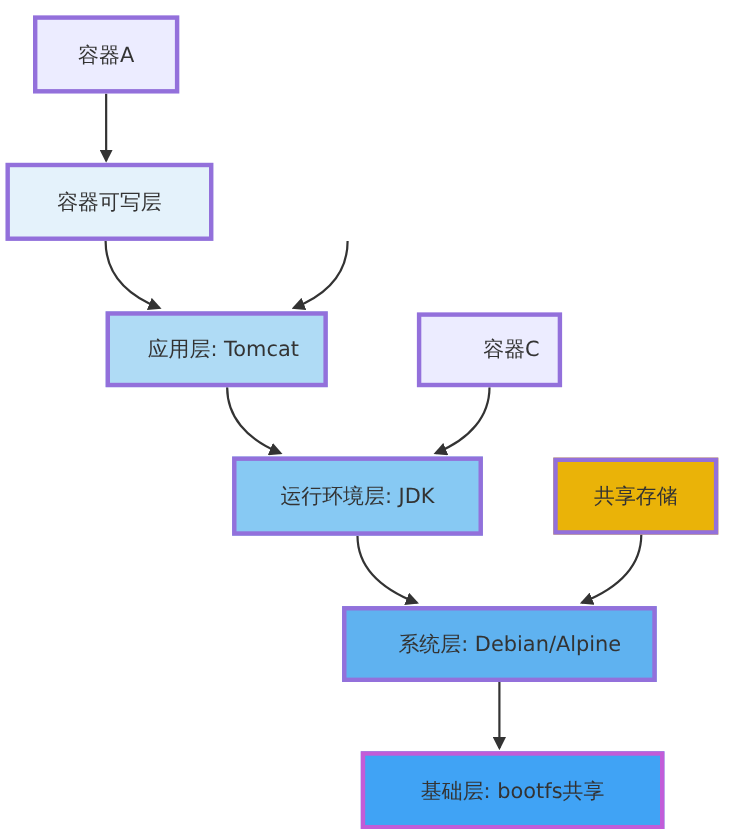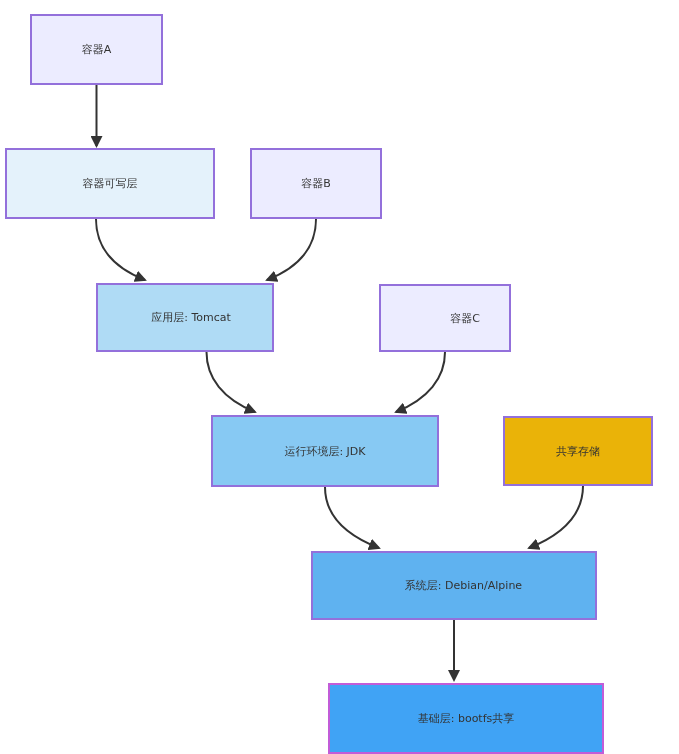--- a/index.html
+++ b/index.html
@@ -8,33 +8,33 @@
     background: #ffffff;
     font-family: "DejaVu Sans", "Liberation Sans", sans-serif;
     position: relative;
     overflow: hidden;
   }
   #diagram { position: relative; width: 679px; height: 754px; }
   svg.edges { position: absolute; left: 0; top: 0; width: 679px; height: 754px; }
   .edge { fill: none; stroke-width: 2px; }
   .node {
     position: absolute;
-    border: 2px solid #d946ef;
+    border: 4px solid #d946ef;
     display: flex;
     align-items: center;
     justify-content: center;
-    font-size: 11px;
+    font-size: 19px;
     box-sizing: border-box;
     white-space: nowrap;
   }
   
   .n-container-a   { left: 30px;  top: 14px;  width: 133px; height: 71px; }
-  .n-writable      { left: 5px;   top: 148px; width: 210px; height: 71px; }
+  .n-writable      { left: 5px;   top: 148px; width: 189px; height: 71px; }
   .n-container-b   { left: 250px; top: 148px; width: 132px; height: 71px; }
-  .n-app           { left: 96px;  top: 283px; width: 178px; height: 69px; padding-left: 12px; }
+  .n-app           { left: 96px;  top: 283px; width: 202px; height: 69px; padding-left: 12px; }
   .n-container-c   { left: 379px; top: 284px; width: 132px; height: 68px; }
   .n-runtime       { left: 211px; top: 415px; width: 228px; height: 72px; }
   .n-shared        { left: 503px; top: 416px; width: 150px; height: 70px; }
   .n-system        { left: 311px; top: 551px; width: 286px; height: 69px; }
   .n-base          { left: 328px; top: 683px; width: 276px; height: 71px; }
 </style>
 </head>
 <body>
 
 <div id="diagram">
@@ -56,23 +56,20 @@
   </svg>
 
   <div class="node n-container-a" style="background-color: rgb(236, 236, 255); border-color: rgb(147, 112, 219);">
     <span style="color: rgb(51, 51, 51);">容器A</span>
   </div>
 
   <div class="node n-writable" style="background-color: rgb(228, 242, 251); border-color: rgb(147, 112, 219);">
     <span style="color: rgb(51, 51, 51);">容器可写层</span>
   </div>
 
-  <div class="node n-container-b" style="background-color: rgb(236, 236, 255); border-color: rgb(147, 112, 219);">
-    <span style="color: rgb(51, 51, 51);">容器B</span>
-  </div>
 
   <div class="node n-app" style="background-color: rgb(175, 219, 245); border-color: rgb(147, 112, 219);">
     <span style="color: rgb(51, 51, 51);">应用层: Tomcat</span>
   </div>
 
   <div class="node n-container-c" style="background-color: rgb(236, 236, 255); border-color: rgb(147, 112, 219); padding-left: 40px;">
     <span style="color: rgb(51, 51, 51);">容器C</span>
   </div>
 
   <div class="node n-runtime" style="background-color: rgb(135, 201, 243); border-color: rgb(147, 112, 219);">

